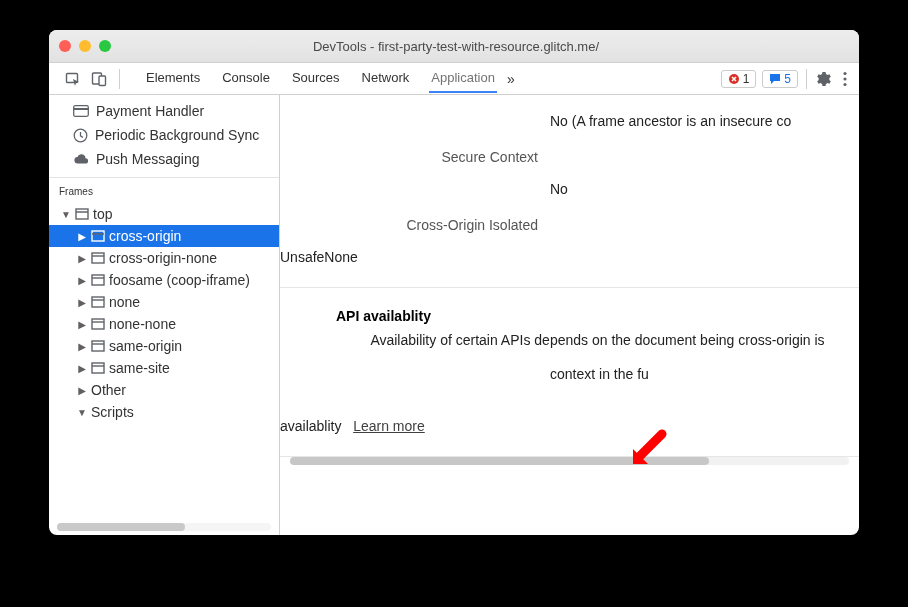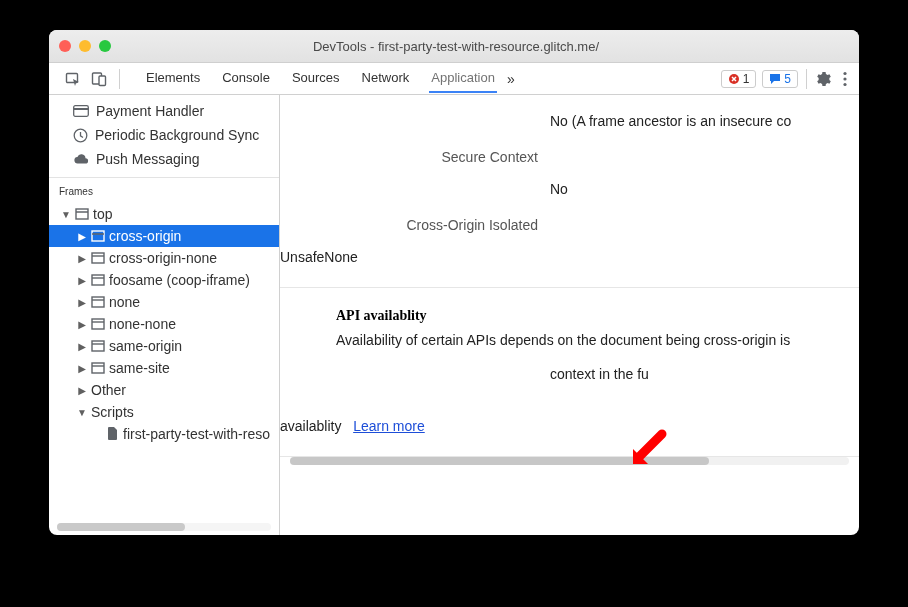--- a/index.html
+++ b/index.html
@@ -41,23 +41,23 @@
     .frame-ic { width: 14px; height: 12px; flex-shrink:0; }
     .frame-ic rect { fill:none; stroke:#5f6368; stroke-width:1.4; }
     .frame-ic line { stroke:#5f6368; stroke-width:1.4; }
     .doc-ic { width: 12px; height: 14px; }
     .doc-ic path { fill:#5f6368; }
     .main { flex: 1; overflow-y: auto; position: relative; }
     .section { padding: 10px 0 14px; border-bottom: 1px solid #e6e6e6; }
     .row { display: flex; padding: 8px 0; font-size: 14px; }
     .row-label { width: 270px; text-align: right; color: #555; padding-right: 12px; flex-shrink: 0; margin-top: 36px; }
     .row-value { color: #222; }
-    .sec-title { font-weight: 600; font-size: 14px; padding: 10px 0 4px 56px; font-family: Liberation Serif, serif; }
-    .sec-desc { font-size: 14px; padding: 4px 0 10px 56px; color: #222; }
-    .link { color: #1d4ed8; text-decoration: underline; cursor: pointer; }
+    .sec-title { font-weight: 600; font-size: 14px; padding: 10px 0 4px 56px; }
+    .sec-desc { font-size: 14px; padding: 4px 0 10px 56px; color: #222; text-align: center; }
+    .link { color: #404040; text-decoration: underline; cursor: pointer; }
     .warn { margin: 0 2px; }
     .hscroll-bottom { height: 14px; background: transparent; }
     .hscroll-track { margin: 0 10px; height: 8px; background: #f1f1f1; border-radius: 4px; position:relative;}
     .hscroll-thumb { position:absolute; left:0; top:0; height:8px; width: 75%; background:#c7c7c7; border-radius:4px;}
     .sidebar-hscroll-track { margin: 0 8px 4px; height: 8px; background:#f5f5f5; border-radius: 4px; position:relative;}
     .sidebar-hscroll-thumb { position:absolute; left:0; top:0; height:8px; width:60%; background:#c9c9c9; border-radius:4px;}
     .red-arrow { position: absolute; pointer-events: none; }
     svg { display: block; }
   </style>
 </head>
@@ -225,27 +225,20 @@
             <div class="tree-item lvl1">
               <span class="arrow">▶</span>
               <span>Other</span>
             </div>
             <div class="tree-item lvl1">
               <span class="arrow">▼</span>
               <span>Scripts</span>
             </div>
           </div>
 
-        <div class="tree-item lvl2">
-          <span class="arrow" style="width:10px"></span>
-          <svg class="doc-ic" viewBox="0 0 12 14">
-              <path d="M2 0h5l3 3v9a1 1 0 0 1-1 1H2a1 1 0 0 1-1-1V1a1 1 0 0 1 1-1z"></path>
-            </svg>
-          <span>first-party-test-with-reso</span>
-        </div>
       </div>
       <div class="sidebar-hscroll-track">
           <div class="sidebar-hscroll-thumb"></div>
         </div>
     </div>
 
     <div class="main">
       <div class="section" id="sec-security">
           <div class="row">
             <div class="row-label">Secure Context</div>

